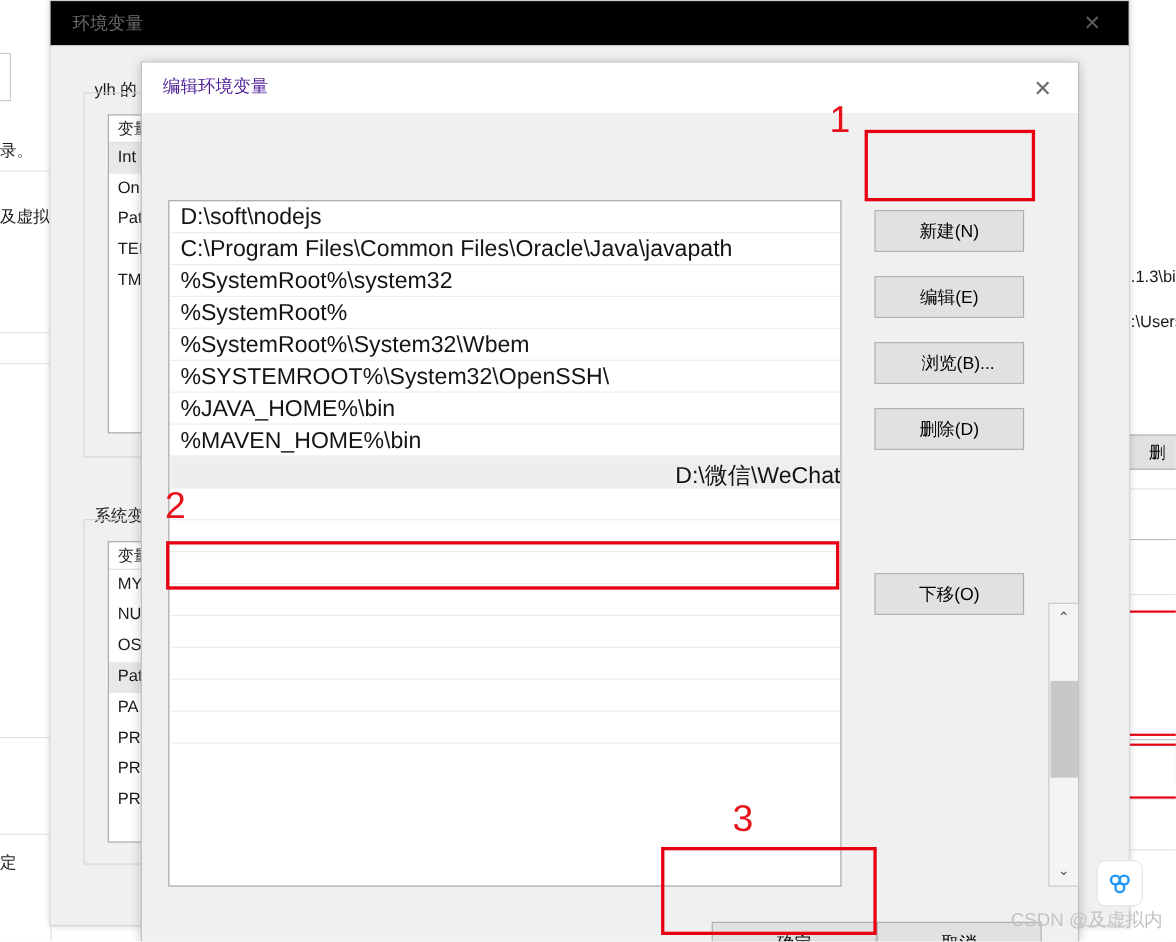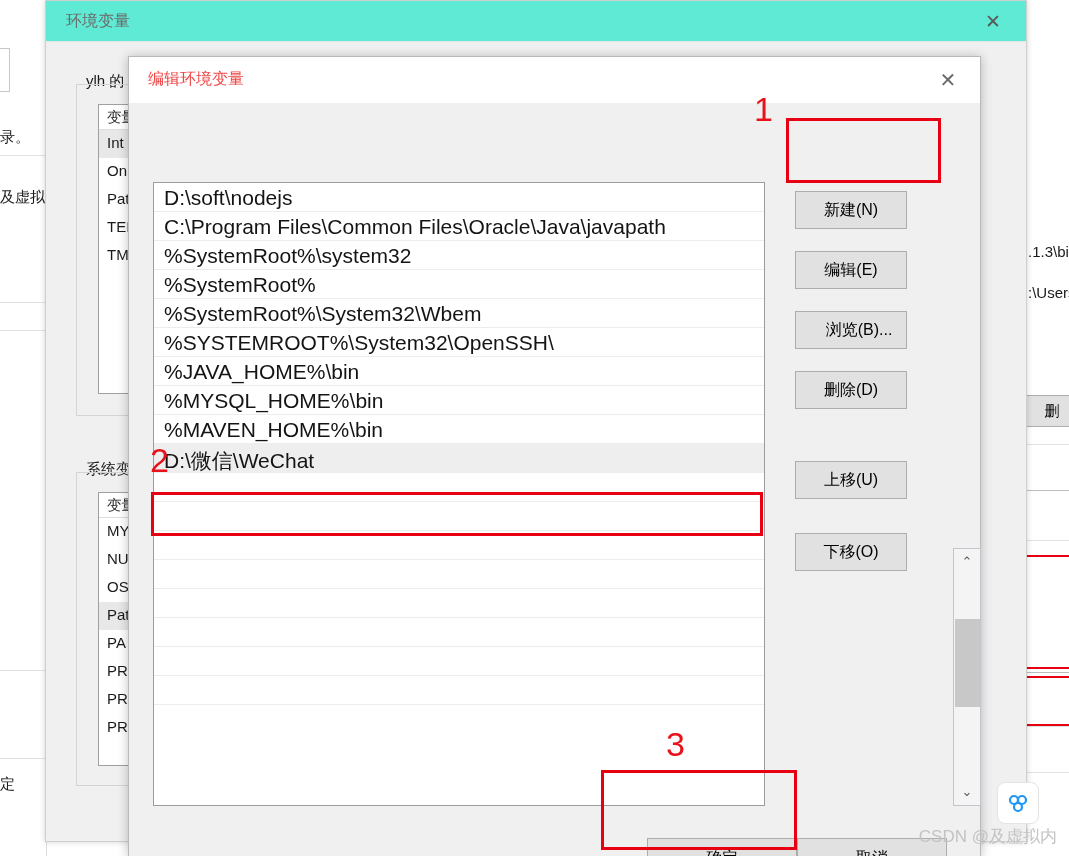--- a/index.html
+++ b/index.html
@@ -56,21 +56,21 @@
     left: 45px; top: 0px;
     width: 980px; height: 840px;
     background: #f0f0f0;
     border: 1px solid #cfcfcf;
     box-shadow: 0 0 6px rgba(0,0,0,0.18);
   }
   .env-titlebar {
     position: absolute;
     left: 0; top: 0;
     width: 100%; height: 40px;
-    background: #5eead4;
+    background: #000000;
     border-bottom: 1px solid #e6e6e6;
   }
   .env-title {
     position: absolute;
     left: 20px; top: 10px;
     font-size: 16px;
     color: #6b6b6b;
     white-space: nowrap;
   }
   .env-close {
@@ -156,21 +156,21 @@
     position: absolute;
     left: 0; top: 0;
     width: 100%; height: 46px;
     background: #ffffff;
     border-bottom: 1px solid #ededed;
   }
   .ed-title {
     position: absolute;
     left: 19px; top: 12px;
     font-size: 16px;
-    color: #ef4444;
+    color: #4c1d95;
     white-space: nowrap;
   }
   .ed-close {
     position: absolute;
     right: 16px; top: 8px;
     width: 32px; height: 30px;
     font-size: 20px;
     line-height: 30px;
     text-align: center;
     color: #6a6a6a;
@@ -197,21 +197,21 @@
     box-sizing: border-box;
     border-bottom: 1px solid #ececec;
     padding: 3px 0 0 10px;
     font-size: 21px;
     color: #141414;
     white-space: nowrap;
     overflow: hidden;
     font-family: "Liberation Sans", "DejaVu Sans", sans-serif;
     cursor: default;
   }
-  .path-row.selected { background: #eeeeee; }
+  .path-row.selected { background: #eeeeee; text-align: right; }
   .path-row.blank { color: transparent; }
 
   .scroll-track {
     position: absolute;
     left: 824px; top: 445px;
     width: 28px; height: 258px;
     background: #f4f4f4;
     border: 1px solid #c2c6cc;
     box-sizing: border-box;
   }
@@ -229,21 +229,21 @@
     position: absolute;
     left: 1px;
     width: 25px;
     background: #c8c8c8;
     cursor: default;
   }
 
   .side-btn {
     position: absolute;
     left: 666px;
-    width: 112px; height: 38px;
+    width: 136px; height: 38px;
     background: #e1e1e1;
     border: 1px solid #adadad;
     font-size: 16px;
     color: #000000;
     display: flex;
     align-items: center;
     justify-content: center;
     white-space: nowrap;
     cursor: default;
     box-sizing: border-box;
@@ -379,21 +379,20 @@
     <div class="ed-body">
 
       <div class="path-list">
         <div class="path-row">D:\soft\nodejs</div>
         <div class="path-row">C:\Program Files\Common Files\Oracle\Java\javapath</div>
         <div class="path-row">%SystemRoot%\system32</div>
         <div class="path-row">%SystemRoot%</div>
         <div class="path-row">%SystemRoot%\System32\Wbem</div>
         <div class="path-row">%SYSTEMROOT%\System32\OpenSSH\</div>
         <div class="path-row">%JAVA_HOME%\bin</div>
-        <div class="path-row">%MYSQL_HOME%\bin</div>
         <div class="path-row">%MAVEN_HOME%\bin</div>
         <div class="path-row selected">D:\微信\WeChat</div>
         <div class="path-row blank">&nbsp;</div>
         <div class="path-row blank">&nbsp;</div>
         <div class="path-row blank">&nbsp;</div>
         <div class="path-row blank">&nbsp;</div>
         <div class="path-row blank">&nbsp;</div>
         <div class="path-row blank">&nbsp;</div>
         <div class="path-row blank">&nbsp;</div>
         <div class="path-row blank">&nbsp;</div>
@@ -402,22 +401,21 @@
       <div class="scroll-track">
         <div class="scroll-arrow" style="top:0;">⌃</div>
         <div class="scroll-thumb" style="top:70px; height:88px;"></div>
         <div class="scroll-arrow" style="bottom:0;">⌄</div>
       </div>
 
       <div class="side-btn" style="top:88px;">新建(N)</div>
       <div class="side-btn" style="top:148px;">编辑(E)</div>
       <div class="side-btn" style="top:208px;padding-left:16px;">浏览(B)...</div>
       <div class="side-btn" style="top:268px;">删除(D)</div>
-      <div class="side-btn" style="top:358px;">上移(U)</div>
-      <div class="side-btn" style="top:418px;margin-top:12px;">下移(O)</div>
+      <div class="side-btn" style="top:418px;">下移(O)</div>
 
       <div class="bottom-btn" style="left:518px; top:735px;">确定</div>
       <div class="bottom-btn" style="left:668px; top:735px;">取消</div>
     </div>
   </div>
 
   <div class="anno-box" style="left:786px; top:118px; width:155px; height:65px;"></div>
   <div class="anno-box" style="left:151px; top:492px; width:612px; height:44px;"></div>
   <div class="anno-box" style="left:601px; top:770px; width:196px; height:80px;"></div>
 

